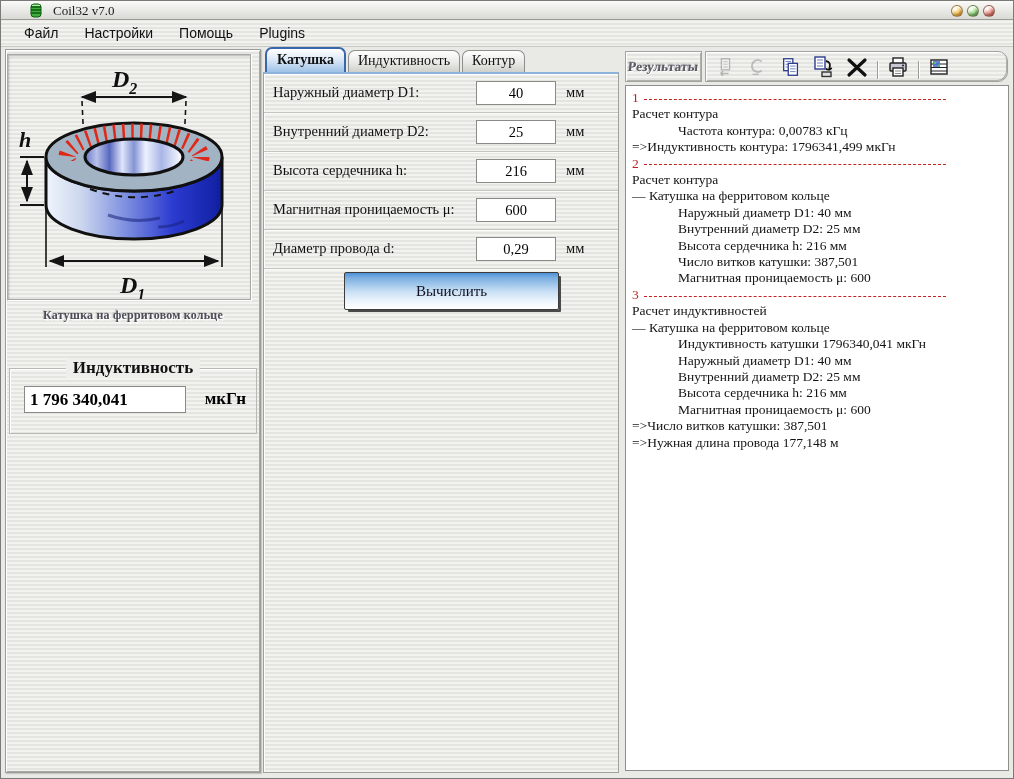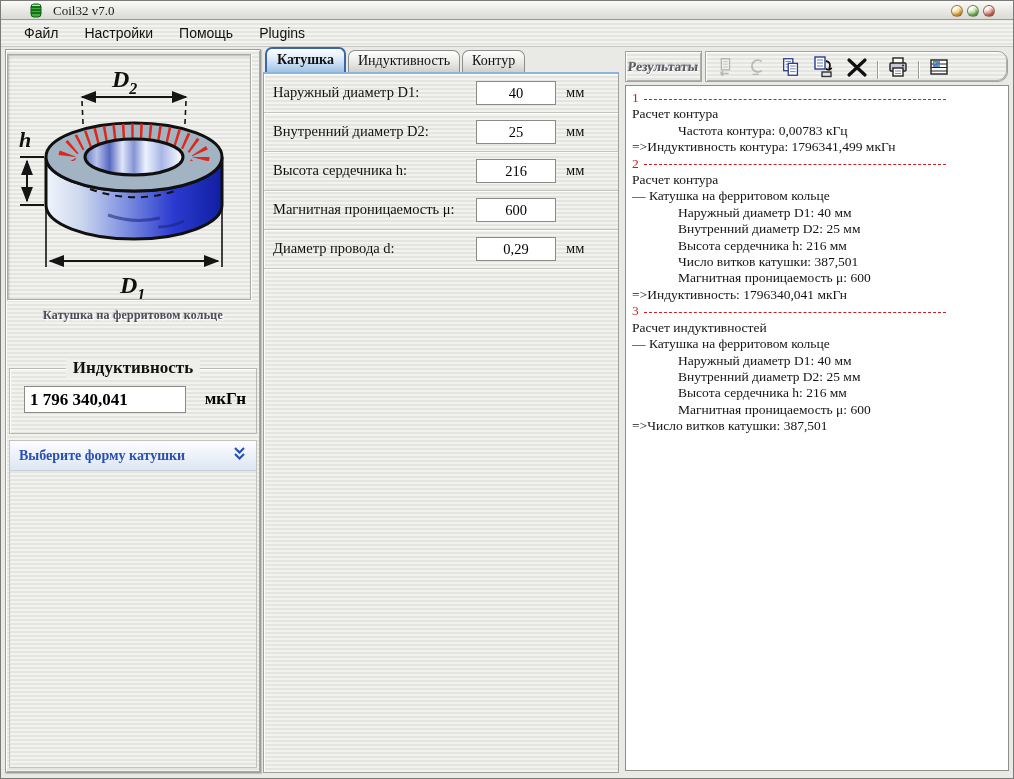--- a/index.html
+++ b/index.html
@@ -248,30 +248,20 @@
   </div>
 
   <div class="shape-title">Катушка на ферритовом кольце</div>
 
   <div class="groupbox">
     <span class="legend">Индуктивность</span>
     <input class="inductance-value" readonly="" value="1 796 340,041" style="">
     <span class="inductance-unit">мкГн</span>
   </div>
 
-  <div class="shape-panel stripes">
-    <div class="collapse-bar">
-      <span class="collapse-label">Выберите форму катушки</span>
-      <span>
-        <svg width="15" height="14" viewBox="0 0 15 14">
-          <path d="M3,1 L7.5,5.5 L12,1 M3,7 L7.5,11.5 L12,7" fill="none" stroke="#2a50b4" stroke-width="2.2"></path>
-        </svg>
-      </span>
-    </div>
-  </div>
 </div>
 
 <div class="panel mid-panel">
   <div class="tabs">
     <div class="tab active">Катушка</div>
     <div class="tab">Индуктивность</div>
     <div class="tab">Контур</div>
   </div>
   <div class="tab-content stripes">
 
@@ -294,20 +284,21 @@
       <span class="form-label">Магнитная проницаемость μ:</span>
       <input class="form-input" value="600" style="">
       <span class="form-unit"></span>
     </div>
     <div class="form-row">
       <span class="form-label">Диаметр провода d:</span>
       <input class="form-input" value="0,29" style="">
       <span class="form-unit">мм</span>
     </div>
 
+    <button class="calc-btn">Вычислить</button>
   </div>
 </div>
 
 <div class="panel right-panel">
   <div class="results-label-box stripes">
     <span class="results-label">Результаты</span>
   </div>
 
   <div class="toolbar stripes">
     <span class="tool-btn disabled">
@@ -379,26 +370,27 @@
         <span class="num">2</span>
         <span class="dash"></span>
       </div>
     <div class="r-line">Расчет контура</div>
     <div class="r-line">— Катушка на ферритовом кольце</div>
     <div class="r-line indent">Наружный диаметр D1: 40 мм</div>
     <div class="r-line indent">Внутренний диаметр D2: 25 мм</div>
     <div class="r-line indent">Высота сердечника h: 216 мм</div>
     <div class="r-line indent">Число витков катушки: 387,501</div>
     <div class="r-line indent">Магнитная проницаемость μ: 600</div>
-    <div class="r-line">=&gt;Индуктивность: 1796340,041 мкГн</div>
     <div class="r-rule">
         <span class="num">3</span>
         <span class="dash"></span>
       </div>
     <div class="r-line">Расчет индуктивностей</div>
     <div class="r-line">— Катушка на ферритовом кольце</div>
+    <div class="r-line indent">Индуктивность катушки 1796340,041 мкГн</div>
     <div class="r-line indent">Наружный диаметр D1: 40 мм</div>
     <div class="r-line indent">Внутренний диаметр D2: 25 мм</div>
     <div class="r-line indent">Высота сердечника h: 216 мм</div>
     <div class="r-line indent">Магнитная проницаемость μ: 600</div>
     <div class="r-line">=&gt;Число витков катушки: 387,501</div>
+    <div class="r-line">=&gt;Нужная длина провода 177,148 м</div>
   </div>
 </div>
 
 </body></html>

